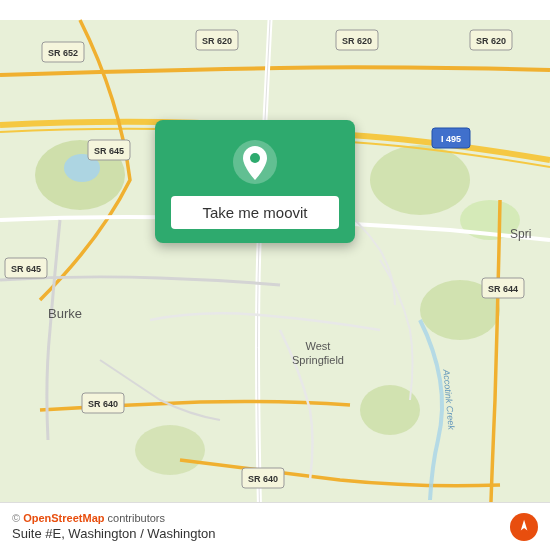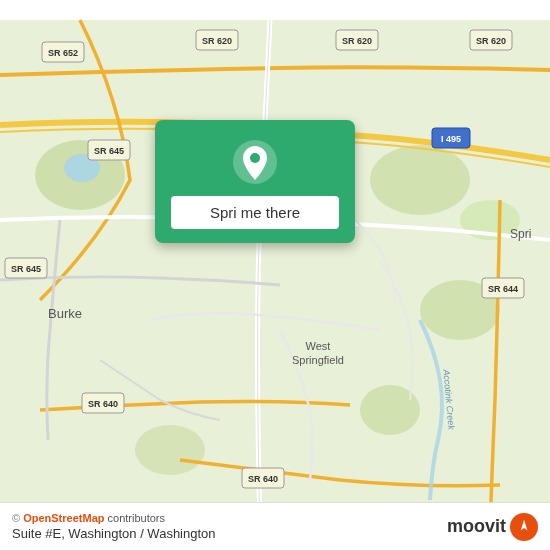--- a/index.html
+++ b/index.html
@@ -208,32 +208,31 @@
     <text transform="rotate(85, 440, 370)" x="420" y="365" font-size="9" font-family="Arial" fill="#6699bb" font-style="italic">Accotink Creek</text>
   </svg>
 
   <div id="location-card">
 
     <svg id="location-pin" viewBox="0 0 48 48" xmlns="http://www.w3.org/2000/svg">
       <circle cx="24" cy="24" r="22" fill="rgba(255,255,255,0.25)"></circle>
       <path d="M24 8 C17.4 8 12 13.4 12 20 C12 29 24 42 24 42 C24 42 36 29 36 20 C36 13.4 30.6 8 24 8 Z" fill="white"></path>
       <circle cx="24" cy="20" r="5" fill="#2eaa6e"></circle>
     </svg>
-    <button id="take-me-there-btn">Spri me there</button>
+    <button id="take-me-there-btn">Take me moovit</button>
   </div>
 
   <div id="bottom-bar">
     <div style="display:flex; flex-direction:column; gap:2px;">
       <div id="attribution">
         <span class="copy">© </span><a href="#">OpenStreetMap</a><span> contributors</span>
       </div>
       <div id="location-text">Suite #E, Washington / Washington</div>
     </div>
     <div id="moovit-logo">
-      <span class="moovit-text">moovit</span>
       <div class="moovit-dot">
         <svg width="18" height="18" viewBox="0 0 24 24" fill="none">
           <path d="M12 3 L16 16 L12 13 L8 16 Z" fill="white" transform="scale(1.1) translate(-1,-1)"></path>
         </svg>
       </div>
     </div>
   </div>
 </div>
 
 </body></html>

